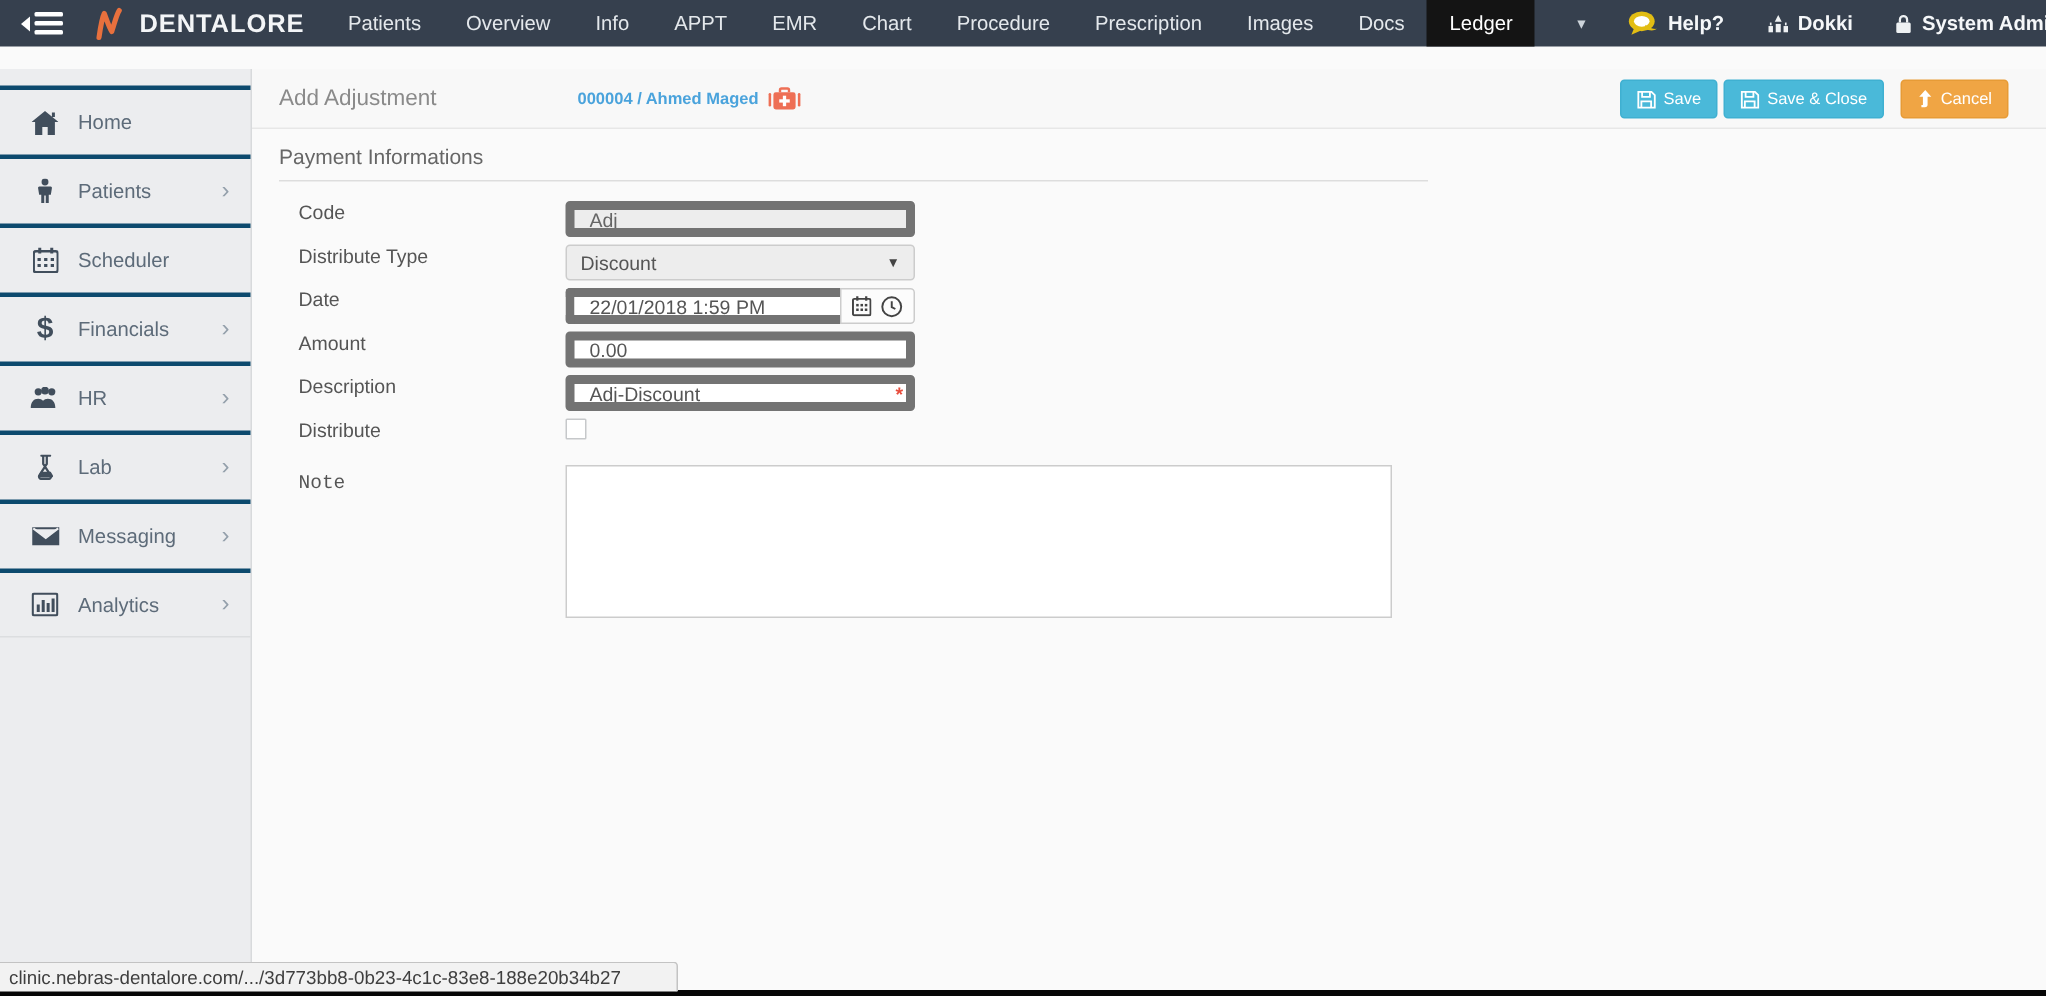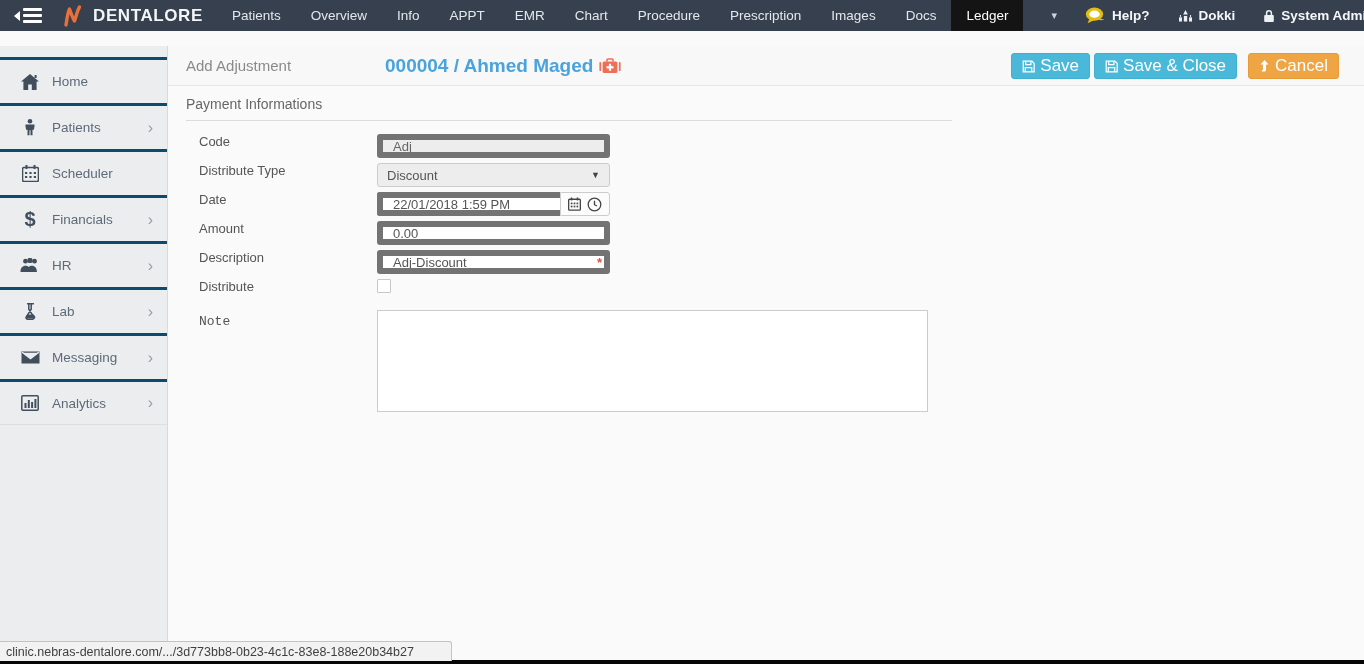--- a/index.html
+++ b/index.html
@@ -35,23 +35,23 @@
   .side-item { height:46px; display:flex; align-items:center; border-top:3px solid #0c4a6e; padding:0 14px 0 19px; color:#5d6b79; font-size:13.5px; cursor:pointer; }
   .side-item:last-child { border-bottom:1px solid #dcdee0; }
   .sicon { width:22px; display:flex; justify-content:center; align-items:center; margin-right:11px; color:#414e5c; }
   .sicon.txt { font-size:20px; font-weight:bold; color:#414e5c; }
   .side-label { flex:0 0 auto; }
   .side-chevron { margin-left:auto; color:#94a0ab; font-size:16px; line-height:1; }
   
   .main { position:absolute; top:46px; left:168px; right:0; bottom:0; background:#fafafa; }
   .content-header { position:relative; height:40px; border-bottom:1px solid #e7e7e7; display:flex; align-items:center; background:#f8f8f8; }
   .page-title { margin-left:18px; color:#8a8a8a; font-size:15px; }
-  .patient-link { position:absolute; left:217px; top:0; height:40px; display:flex; align-items:center; gap:6px; color:#4aa3dc; font-size:19px; font-weight:600; text-decoration:none; cursor:pointer; }
+  .patient-link { position:absolute; left:217px; top:0; height:40px; display:flex; align-items:center; gap:6px; color:#4aa3dc; font-size:11px; font-weight:600; text-decoration:none; cursor:pointer; }
   .actions { position:absolute; right:25px; top:7px; display:flex; }
-  .btn { display:inline-flex; align-items:center; gap:5px; height:26px; padding:0 10px; border-radius:3px; color:#fff; font-size:17px; border:1px solid transparent; cursor:pointer; font-family:inherit; }
+  .btn { display:inline-flex; align-items:center; gap:5px; height:26px; padding:0 10px; border-radius:3px; color:#fff; font-size:11px; border:1px solid transparent; cursor:pointer; font-family:inherit; }
   .btn-blue { background:#4ab9d9; border-color:#3fb0d1; }
   .btn-orange { background:#f0a544; border-color:#e79b36; }
   .btn + .btn { margin-left:4px; }
   .btn.cancel { margin-left:11px; }
   
   .form-wrap { padding:10px 0 0 18px; }
   .section-title { color:#666; font-size:14px; padding-bottom:8px; border-bottom:1px solid #dddddd; width:766px; margin-bottom:13px; }
   .frow { display:flex; margin-bottom:5px; min-height:24px; }
   .frow > label { width:191px; padding-left:13px; color:#555; font-size:13px; flex:0 0 auto; }
   .ctrl { width:233px; }

